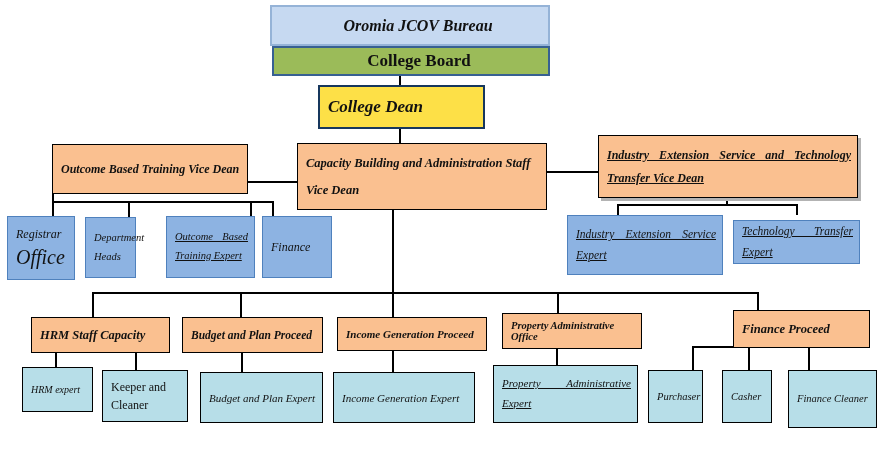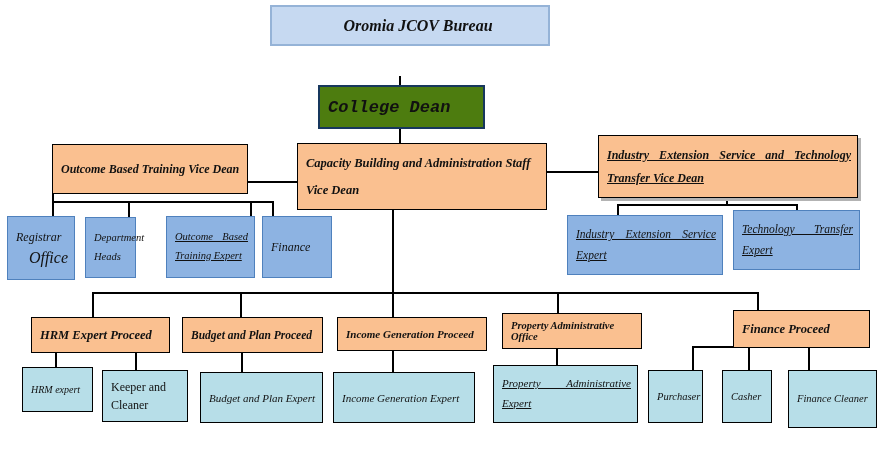--- a/index.html
+++ b/index.html
@@ -6,21 +6,21 @@
   .canvas{
     position:relative;width:879px;height:465px;background:#ffffff;overflow:hidden;
     font-family:"Liberation Serif","DejaVu Serif",serif;color:#111;
   }
   .node{position:absolute;box-sizing:border-box;display:flex;flex-direction:column;justify-content:center;padding-left:16px;}
   .node span{display:block;}
 
   
   .f-paleblue{background:#c6d9f1;border:2px solid #95b3d7;}
   .f-green{background:#9bbb59;border:2px solid #376092;}
-  .f-cyan{background:#4d7c0f;border:2px solid #17375d;font-family:Liberation Mono, monospace;}
+  .f-cyan{background:#fde047;border:2px solid #17375d;}
   .f-orange{background:#fac090;border:1.5px solid #000;}
   .f-blue{background:#8db3e2;border:1.5px solid #4f81bd;}
   .f-lightcyan{background:#b7dee8;border:1px solid #000;}
 
   
   .t-center{align-items:center;text-align:center;}
   .t-left{padding-left:8px;padding-right:6px;text-align:left;}
   .bi{font-weight:bold;font-style:italic;}
   .it{font-style:italic;}
   .justify{text-align:justify;text-decoration:underline;}
@@ -31,26 +31,26 @@
   .n-dean{left:318px;top:85px;width:167px;height:44px;font-size:17px;}
 
   
   .n-obt-vd{left:52px;top:144px;width:196px;height:50px;font-size:12px;}
   .n-cap-vd{left:297px;top:143px;width:250px;height:67px;font-size:12.5px;line-height:2.15;}
   .n-ind-vd{left:598px;top:135px;width:260px;height:63px;font-size:12px;line-height:1.9;box-shadow:3px 3px 0 #b3b3b3;}
 
   
   .n-registrar{left:7px;top:216px;width:68px;height:64px;}
   .n-registrar .l1{font-size:12px;margin-bottom:4px;}
-  .n-registrar .l2{font-size:16px;text-align:right;}
+  .n-registrar .l2{font-size:20px;}
   .n-dept{left:85px;top:217px;width:51px;height:61px;font-size:10.5px;line-height:1.8;}
   .n-obt-exp{left:166px;top:216px;width:89px;height:62px;font-size:10.5px;line-height:1.8;align-items:flex-end;}
   .n-trainers{left:262px;top:216px;width:70px;height:62px;font-size:12px;}
   .n-ies-exp{left:567px;top:215px;width:156px;height:60px;font-size:11.5px;line-height:1.8;}
-  .n-tt-exp{left:733px;top:210px;width:127px;height:60px;font-size:11.5px;line-height:1.8;justify-content:center;}
+  .n-tt-exp{left:733px;top:220px;width:127px;height:44px;font-size:11.5px;line-height:1.8;justify-content:center;}
 
   
   .n-hrm-pro{left:31px;top:317px;width:139px;height:36px;font-size:12.5px;}
   .n-bud-pro{left:182px;top:317px;width:141px;height:36px;font-size:11.5px;}
   .n-inc-pro{left:337px;top:317px;width:150px;height:34px;font-size:11px;}
   .n-prop-off{left:502px;top:313px;width:140px;height:36px;font-size:10.5px;}
   .n-fin-pro{left:733px;top:310px;width:137px;height:38px;font-size:12.5px;}
 
   
   .n-hrm-exp{left:22px;top:367px;width:71px;height:45px;font-size:10px;}
@@ -127,20 +127,23 @@
   <div class="vline l-d15"></div>
   <div class="vline l-d16"></div>
   <div class="hline l-h6"></div>
   <div class="vline l-d17"></div>
   <div class="vline l-d18"></div>
   <div class="vline l-d19"></div>
 
   <div class="node f-paleblue t-center n-bureau">
     <span class="bi">Oromia JCOV Bureau</span>
   </div>
+  <div class="node f-green t-center n-board">
+    <span>College Board</span>
+  </div>
   <div class="node f-cyan t-left n-dean">
     <span class="bi">College Dean</span>
   </div>
 
   <div class="node f-orange t-left n-obt-vd">
     <span class="bi">Outcome Based Training Vice Dean</span>
   </div>
   <div class="node f-orange t-left n-cap-vd">
     <span class="bi">Capacity Building and Administration Staff Vice Dean</span>
   </div>
@@ -162,21 +165,21 @@
     <span class="it">Finance</span>
   </div>
   <div class="node f-blue t-left justify n-ies-exp">
     <span class="it">Industry Extension Service Expert</span>
   </div>
   <div class="node f-blue t-left justify n-tt-exp">
     <span class="it">Technology Transfer Expert</span>
   </div>
 
   <div class="node f-orange t-left n-hrm-pro">
-    <span class="bi">HRM Expert Proceed</span>
+    <span class="bi">HRM Staff Capacity</span>
   </div>
   <div class="node f-orange t-left n-bud-pro">
     <span class="bi">Budget and Plan Proceed</span>
   </div>
   <div class="node f-orange t-left n-inc-pro">
     <span class="bi">Income Generation Proceed</span>
   </div>
   <div class="node f-orange t-left n-prop-off">
     <span class="bi">Property Administrative Office</span>
   </div>

